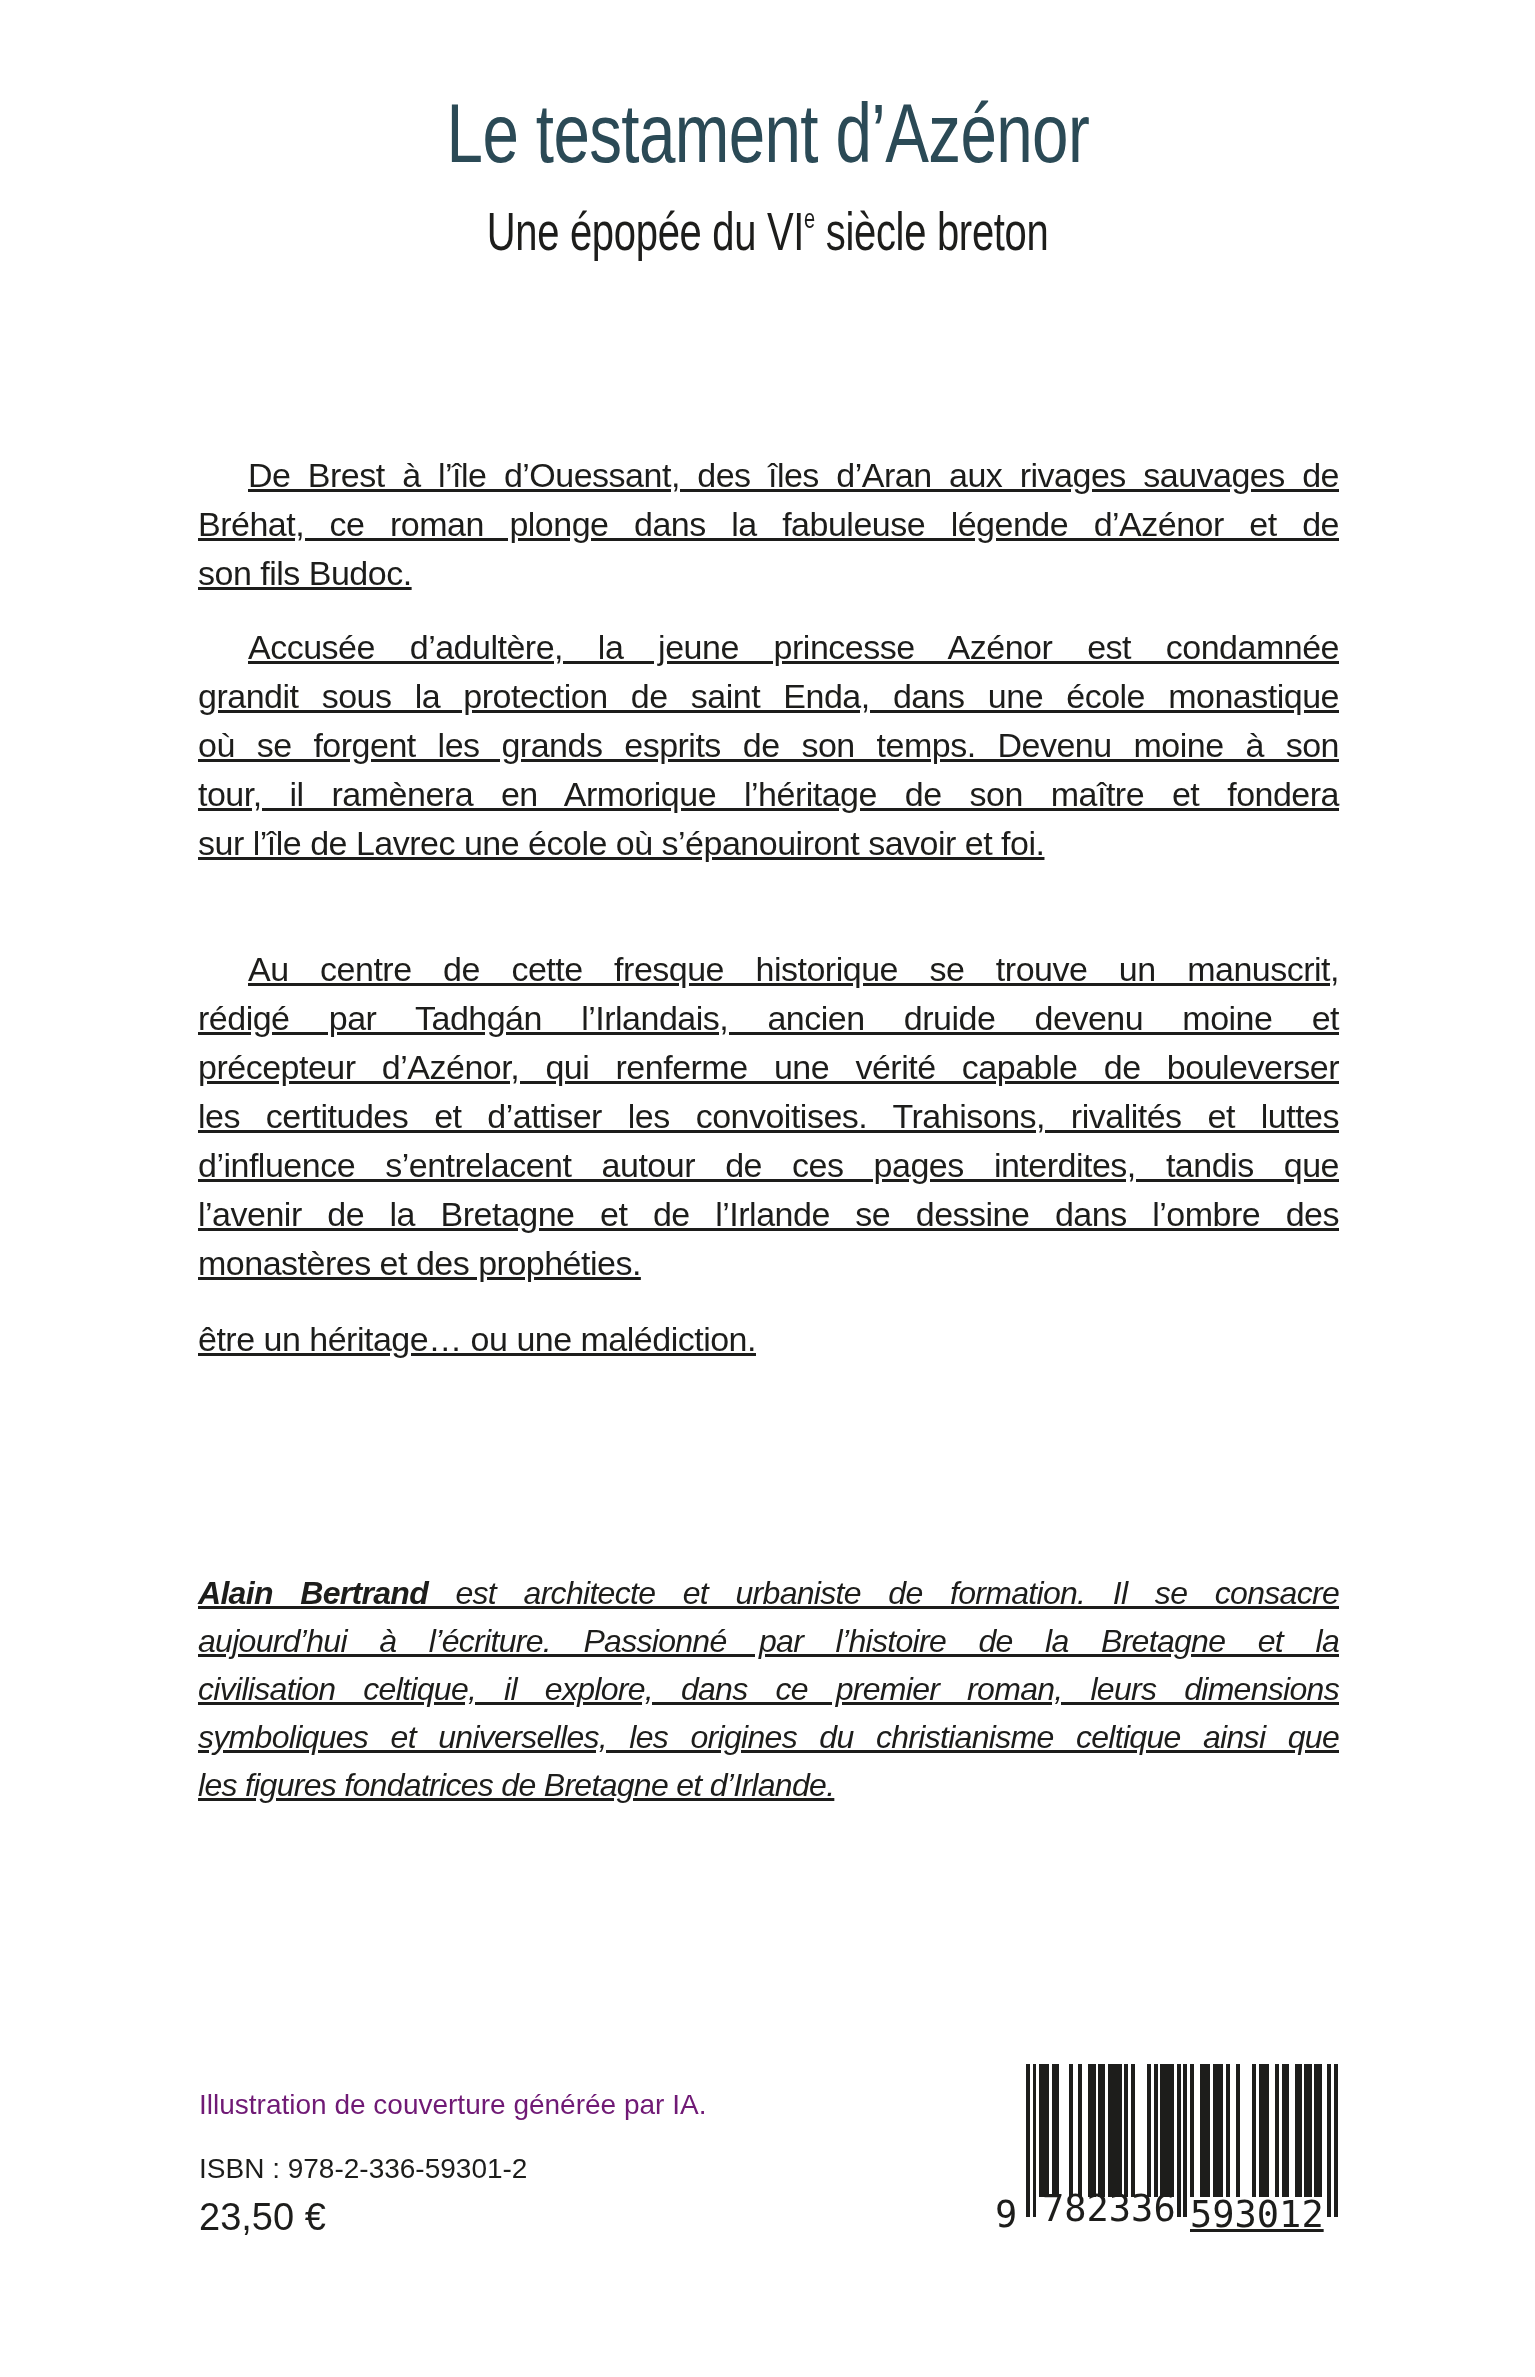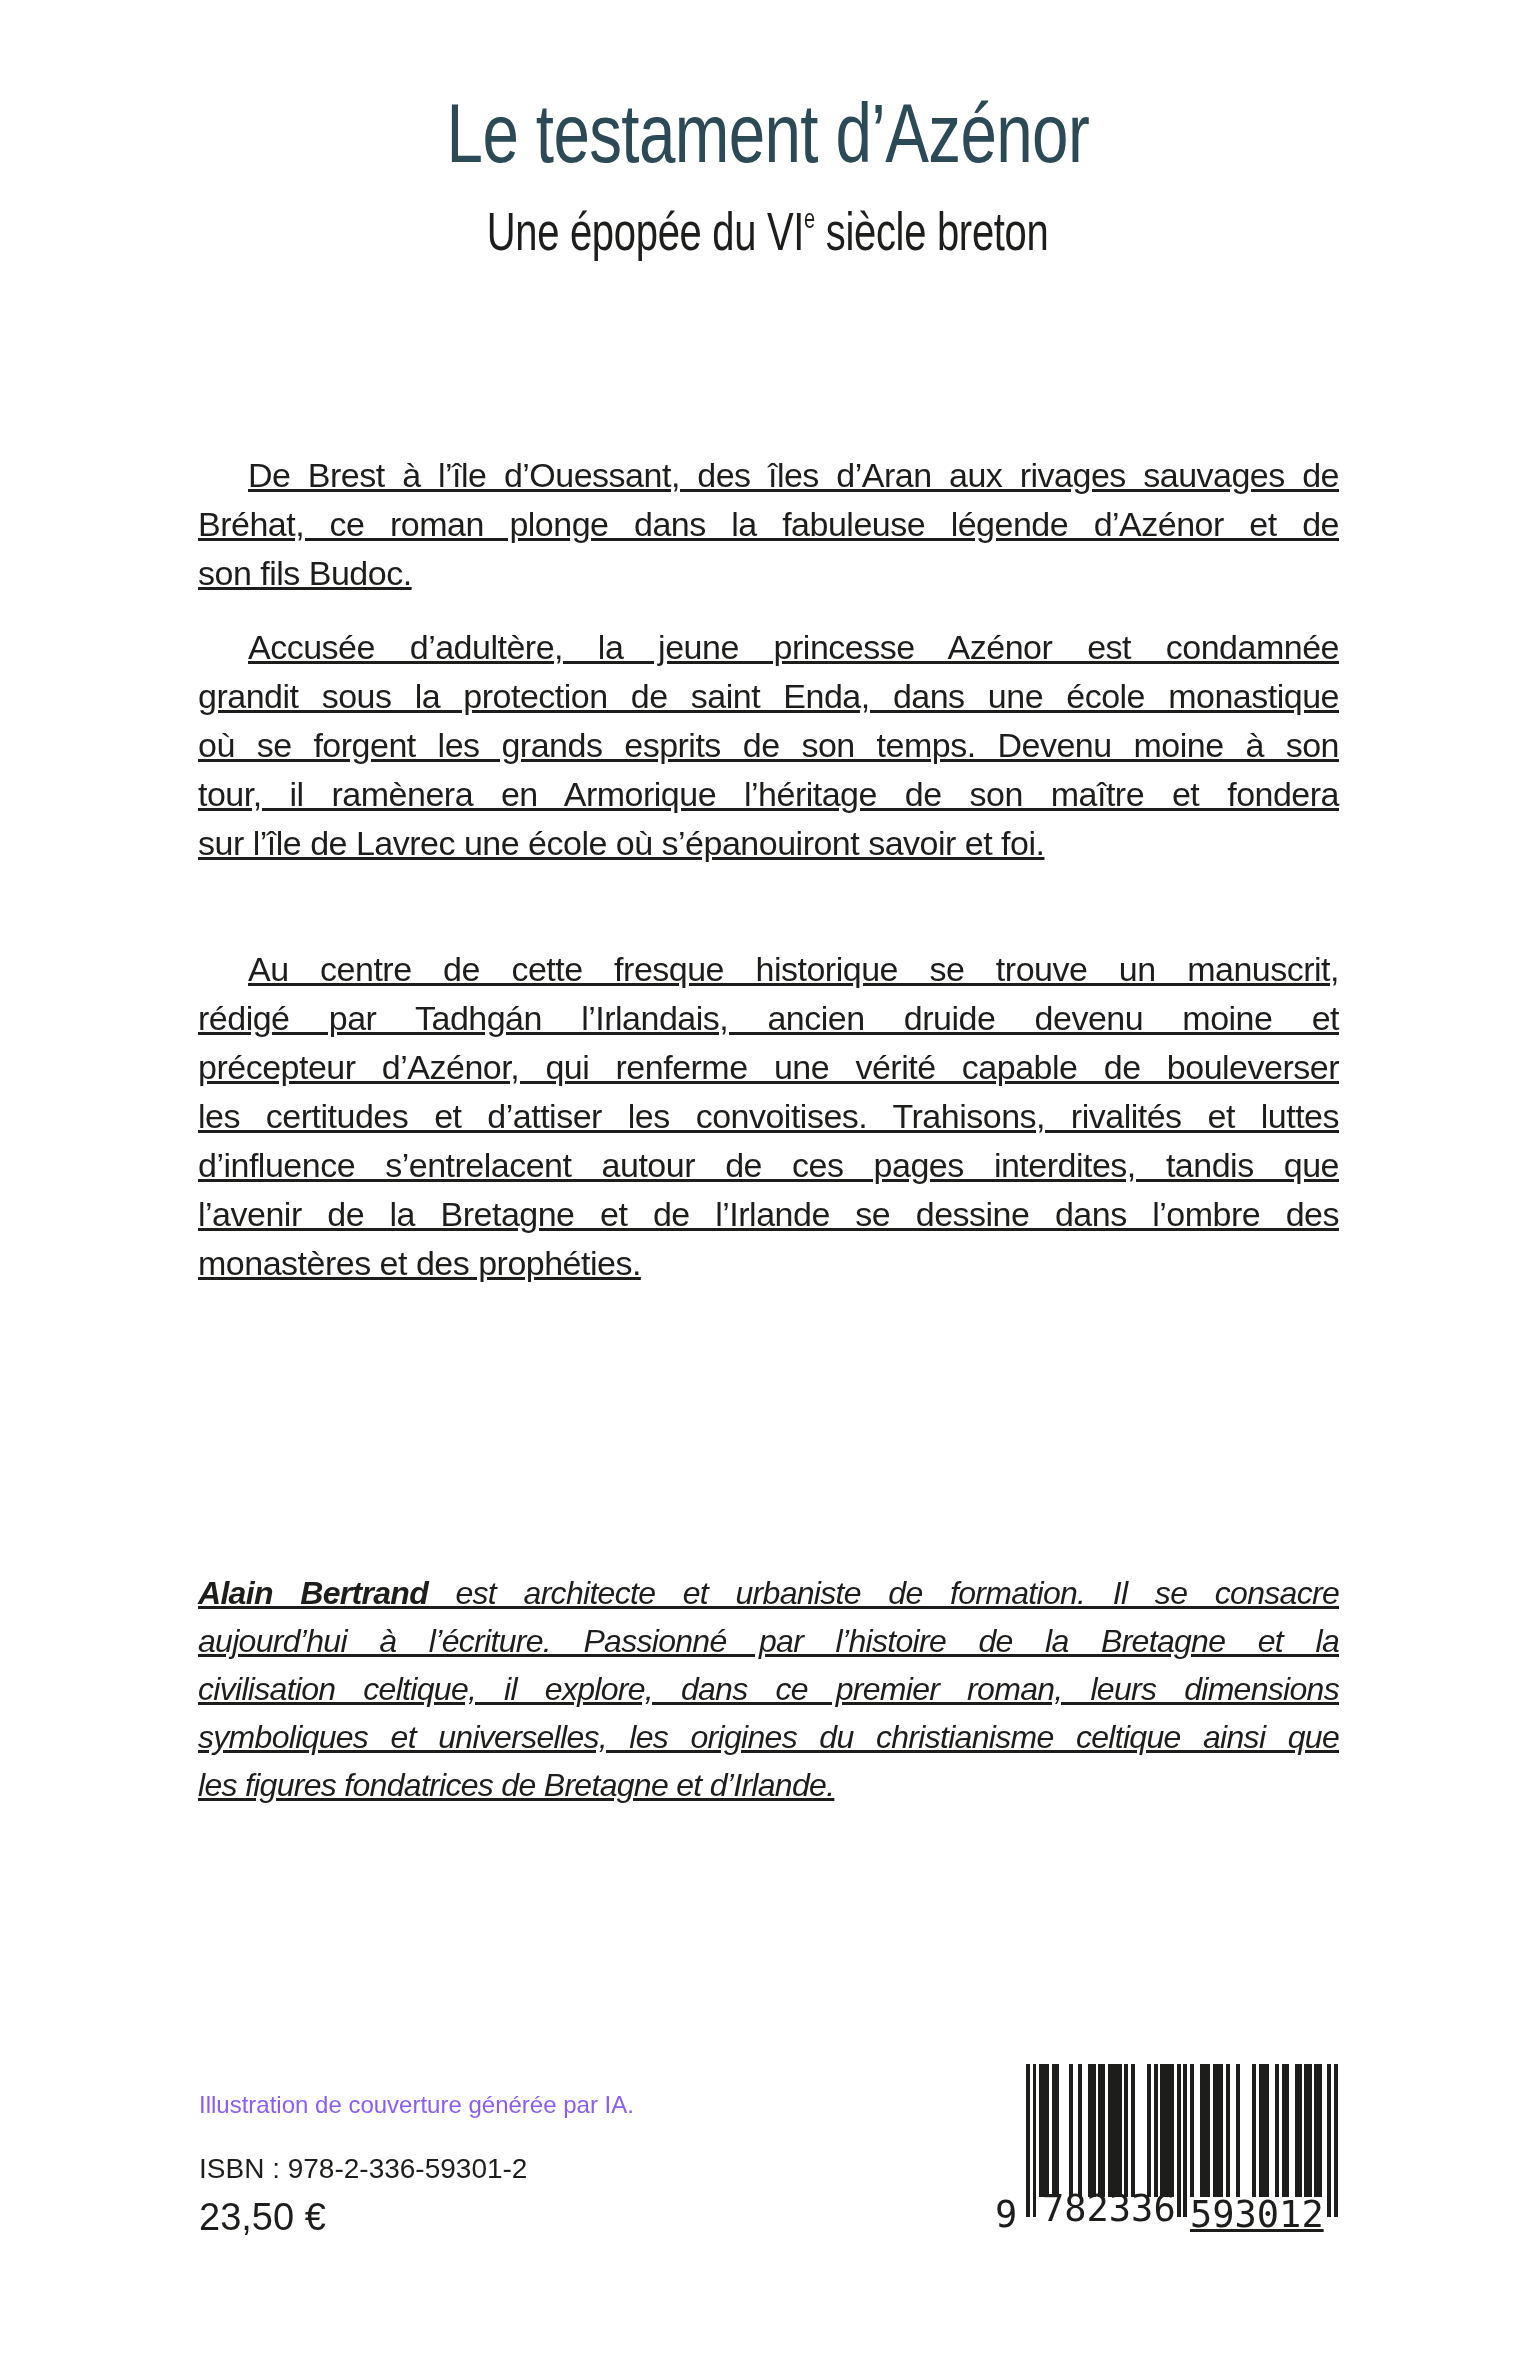--- a/index.html
+++ b/index.html
@@ -12,21 +12,21 @@
 
   .body-text { position: absolute; left: 198px; width: 1141px; font-size: 34px; }
   .line { display: block; height: 49px; line-height: 49px; white-space: nowrap; text-align: justify; text-align-last: justify; letter-spacing: -0.5px; text-decoration: underline; }
   .line.last { text-align-last: left; }
   .line.indent { padding-left: 50px; }
 
   .bio { position: absolute; left: 198px; width: 1141px; top: 1569px; font-size: 32px; font-style: italic; }
   .bio .line { height: 48px; line-height: 48px; letter-spacing: -0.7px; }
   .bio b { font-weight: bold; }
 
-  .footer-note { position: absolute; left: 199px; top: 2091px; font-size: 24px; line-height: 28.5px; color: #8b5cf6; }
+  .footer-note { position: absolute; left: 199px; top: 2091px; font-size: 28px; line-height: 28.5px; color: #701a75; }
   .isbn { position: absolute; left: 199px; top: 2153px; font-size: 28px; line-height: 32px; }
   .price { position: absolute; left: 199px; top: 2196px; font-size: 38px; line-height: 42px; }
 
   .barcode { position: absolute; left: 995px; top: 2060px; width: 352px; height: 176px; }
   .bars { position: absolute; left: 31px; top: 4.2px; height: 153px; width: 311px; }
   .bar { position: absolute; top: 0; background: #1d1d1b; height: 133px; }
   .bar.guard { height: 153px; }
   .digit-first { position: absolute; left: 0px; top: 134px; font-family: "DejaVu Sans Mono", monospace; font-size: 37px; line-height: 42px; }
   .digits-left { position: absolute; left: 47px; top: 128px; width: 134px; font-family: "DejaVu Sans Mono", monospace; font-size: 37px; line-height: 42px; letter-spacing: 0px; }
   .digits-right { position: absolute; left: 195px; top: 134px; width: 134px; font-family: "DejaVu Sans Mono", monospace; font-size: 37px; line-height: 42px; text-decoration: underline; }
@@ -59,20 +59,21 @@
   <span class="line indent">Au centre de cette fresque historique se trouve un manuscrit,</span>
   <span class="line">rédigé par Tadhgán l’Irlandais, ancien druide devenu moine et</span>
   <span class="line">précepteur d’Azénor, qui renferme une vérité capable de bouleverser</span>
   <span class="line">les certitudes et d’attiser les convoitises. Trahisons, rivalités et luttes</span>
   <span class="line">d’influence s’entrelacent autour de ces pages interdites, tandis que</span>
   <span class="line">l’avenir de la Bretagne et de l’Irlande se dessine dans l’ombre des</span>
   <span class="line last">monastères et des prophéties.</span>
 </div>
 
 <div class="body-text" style="top:1315px">
+  <span class="line last">être un héritage… ou une malédiction.</span>
 </div>
 
 <div class="bio">
   <span class="line"><b>Alain Bertrand</b><span> est architecte et urbaniste de formation. Il se consacre</span></span>
   <span class="line">aujourd’hui à l’écriture. Passionné par l’histoire de la Bretagne et la</span>
   <span class="line">civilisation celtique, il explore, dans ce premier roman, leurs dimensions</span>
   <span class="line">symboliques et universelles, les origines du christianisme celtique ainsi que</span>
   <span class="line last">les figures fondatrices de Bretagne et d’Irlande.</span>
 </div>
 

